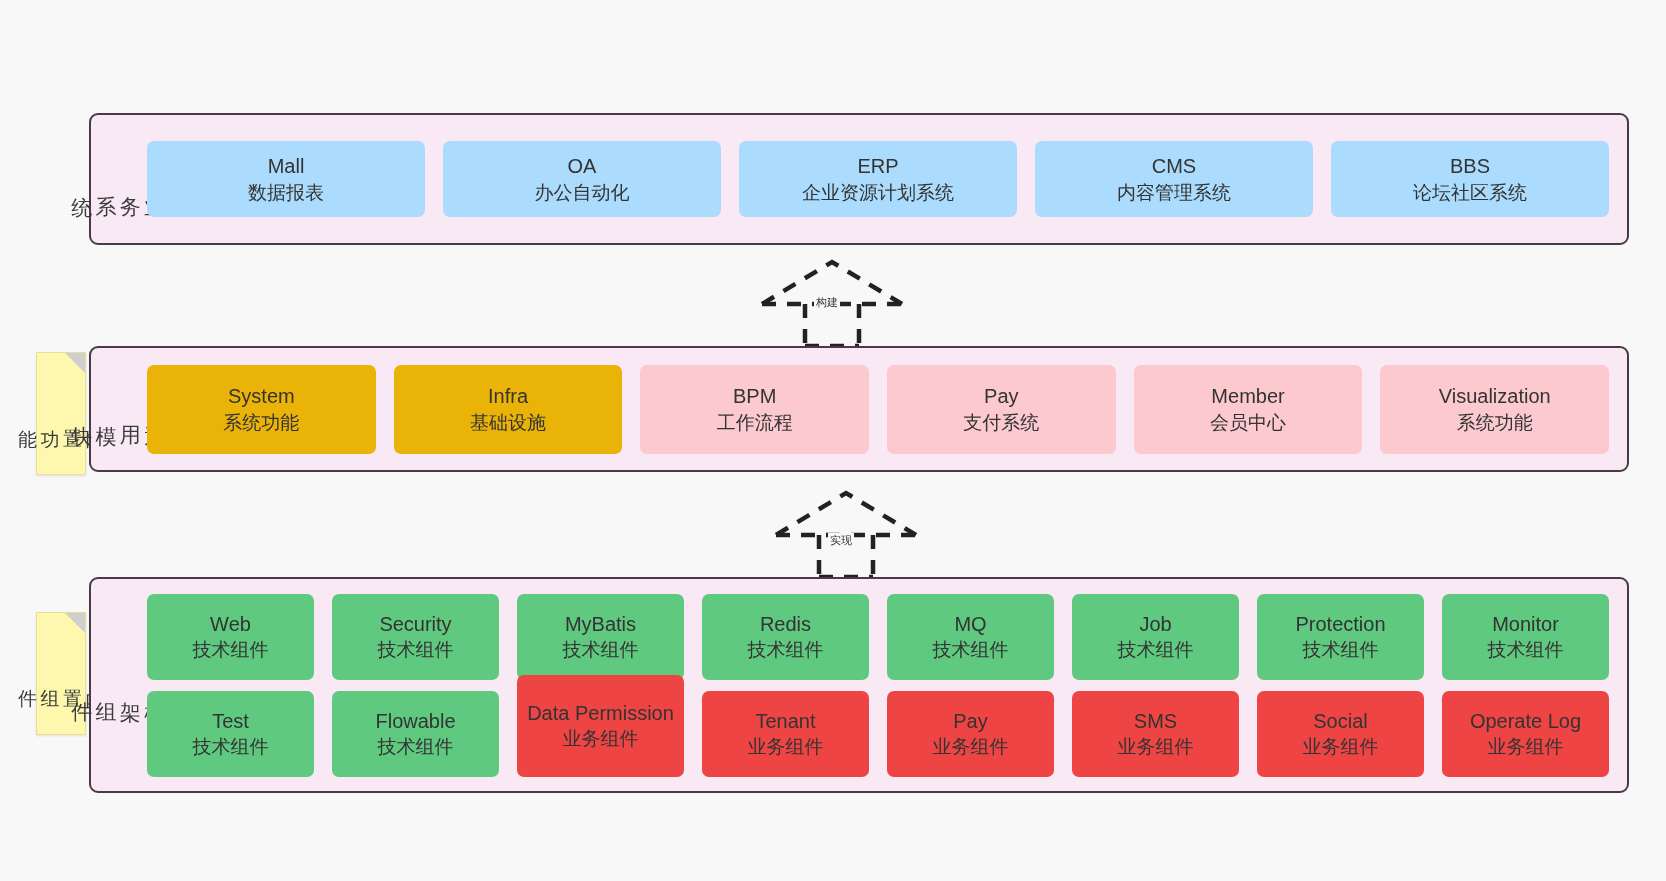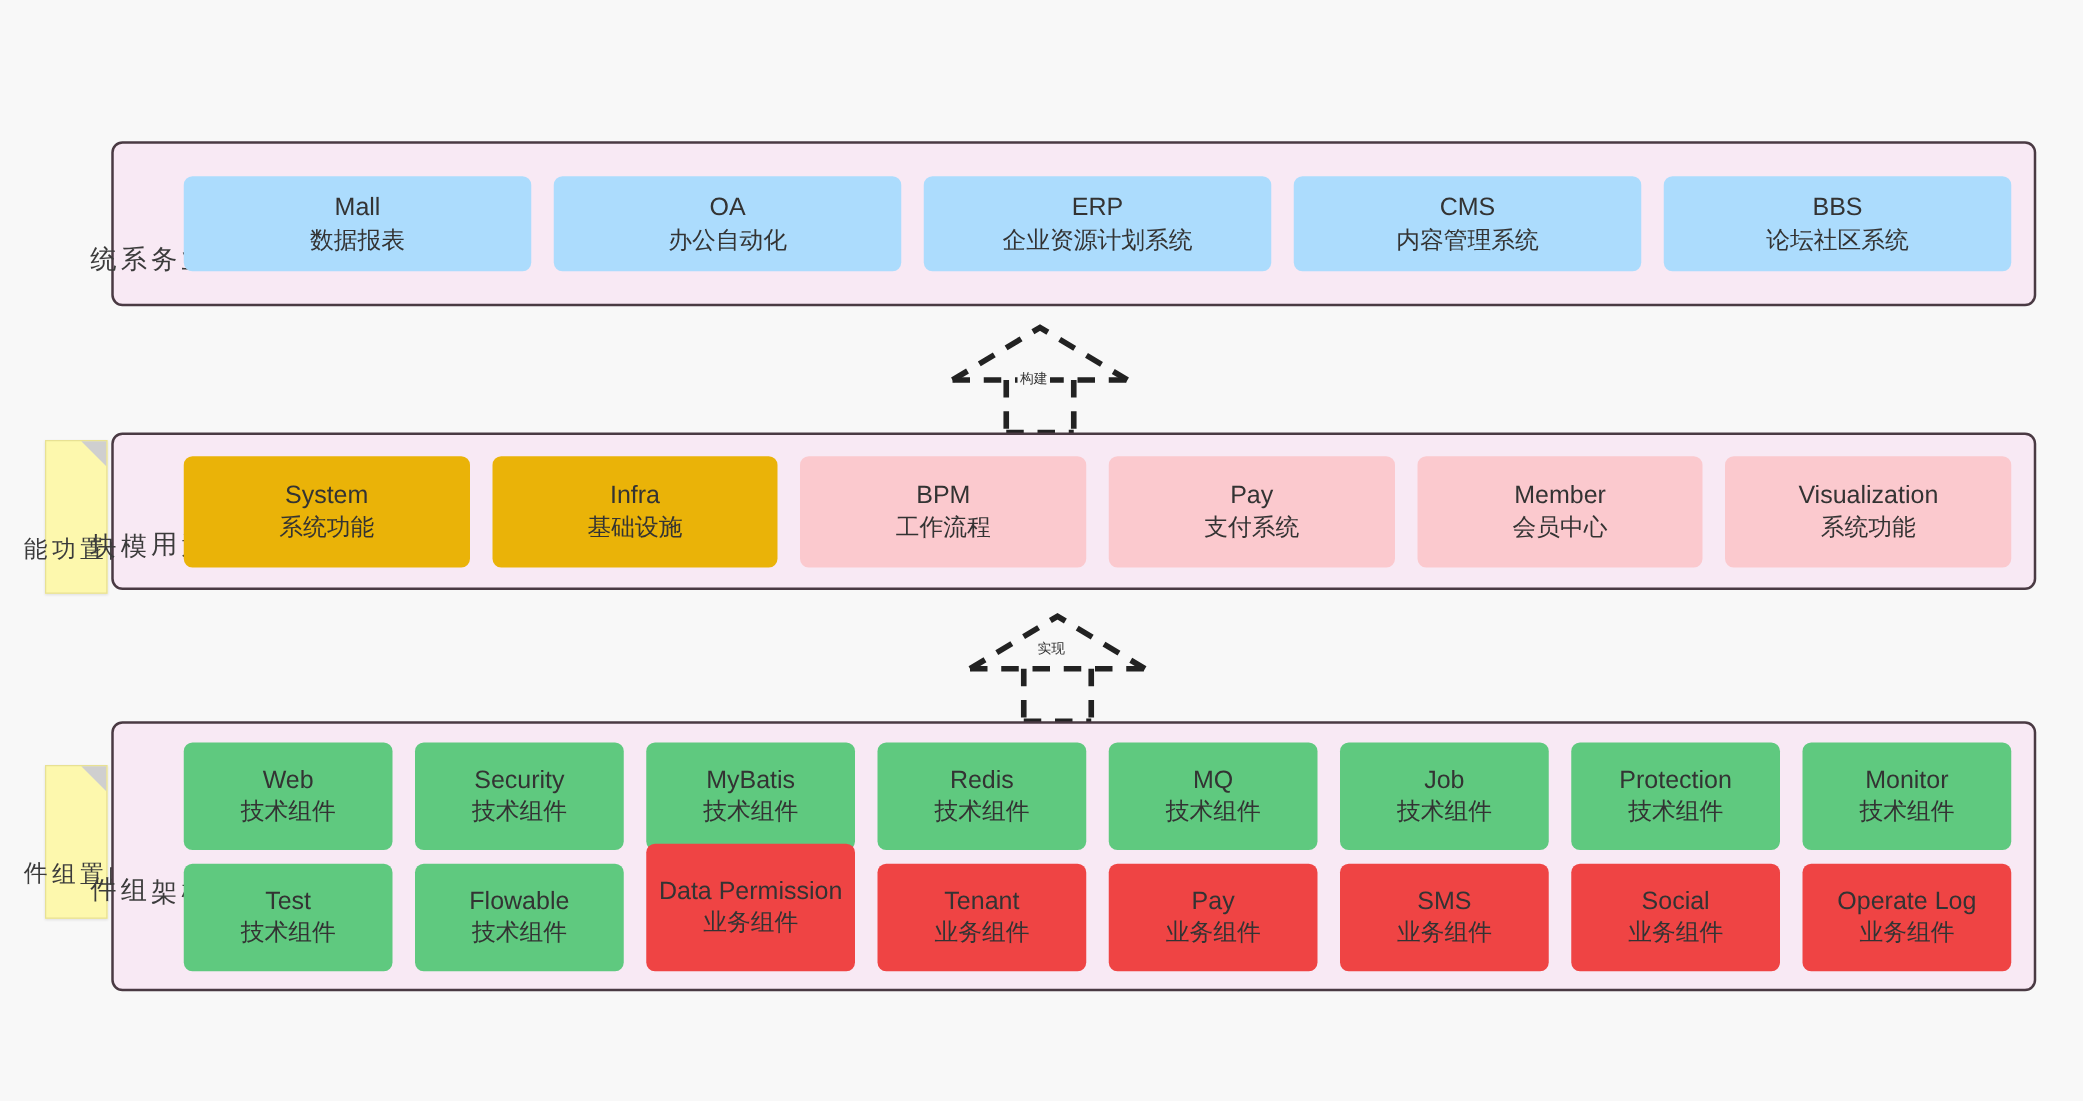--- a/index.html
+++ b/index.html
@@ -125,21 +125,21 @@
   .arrow-wrap svg{display:block;overflow:visible;}
   .arrow-label{
     position:absolute;
     font-size:11px;
     color:#333;
     background:#f8f8f8;
     padding:0 2px;
     white-space:nowrap;
   }
   #arrow-build .arrow-label{left:62px;top:39px;}
-  #arrow-impl  .arrow-label{left:62px;top:24px;}
+  #arrow-impl  .arrow-label{left:62px;top:46px;}
 </style>
 </head>
 <body>
 
 <div class="canvas">
 
   <div class="panel" id="panel-business">
     <div class="panel-label">业
 务
 系

